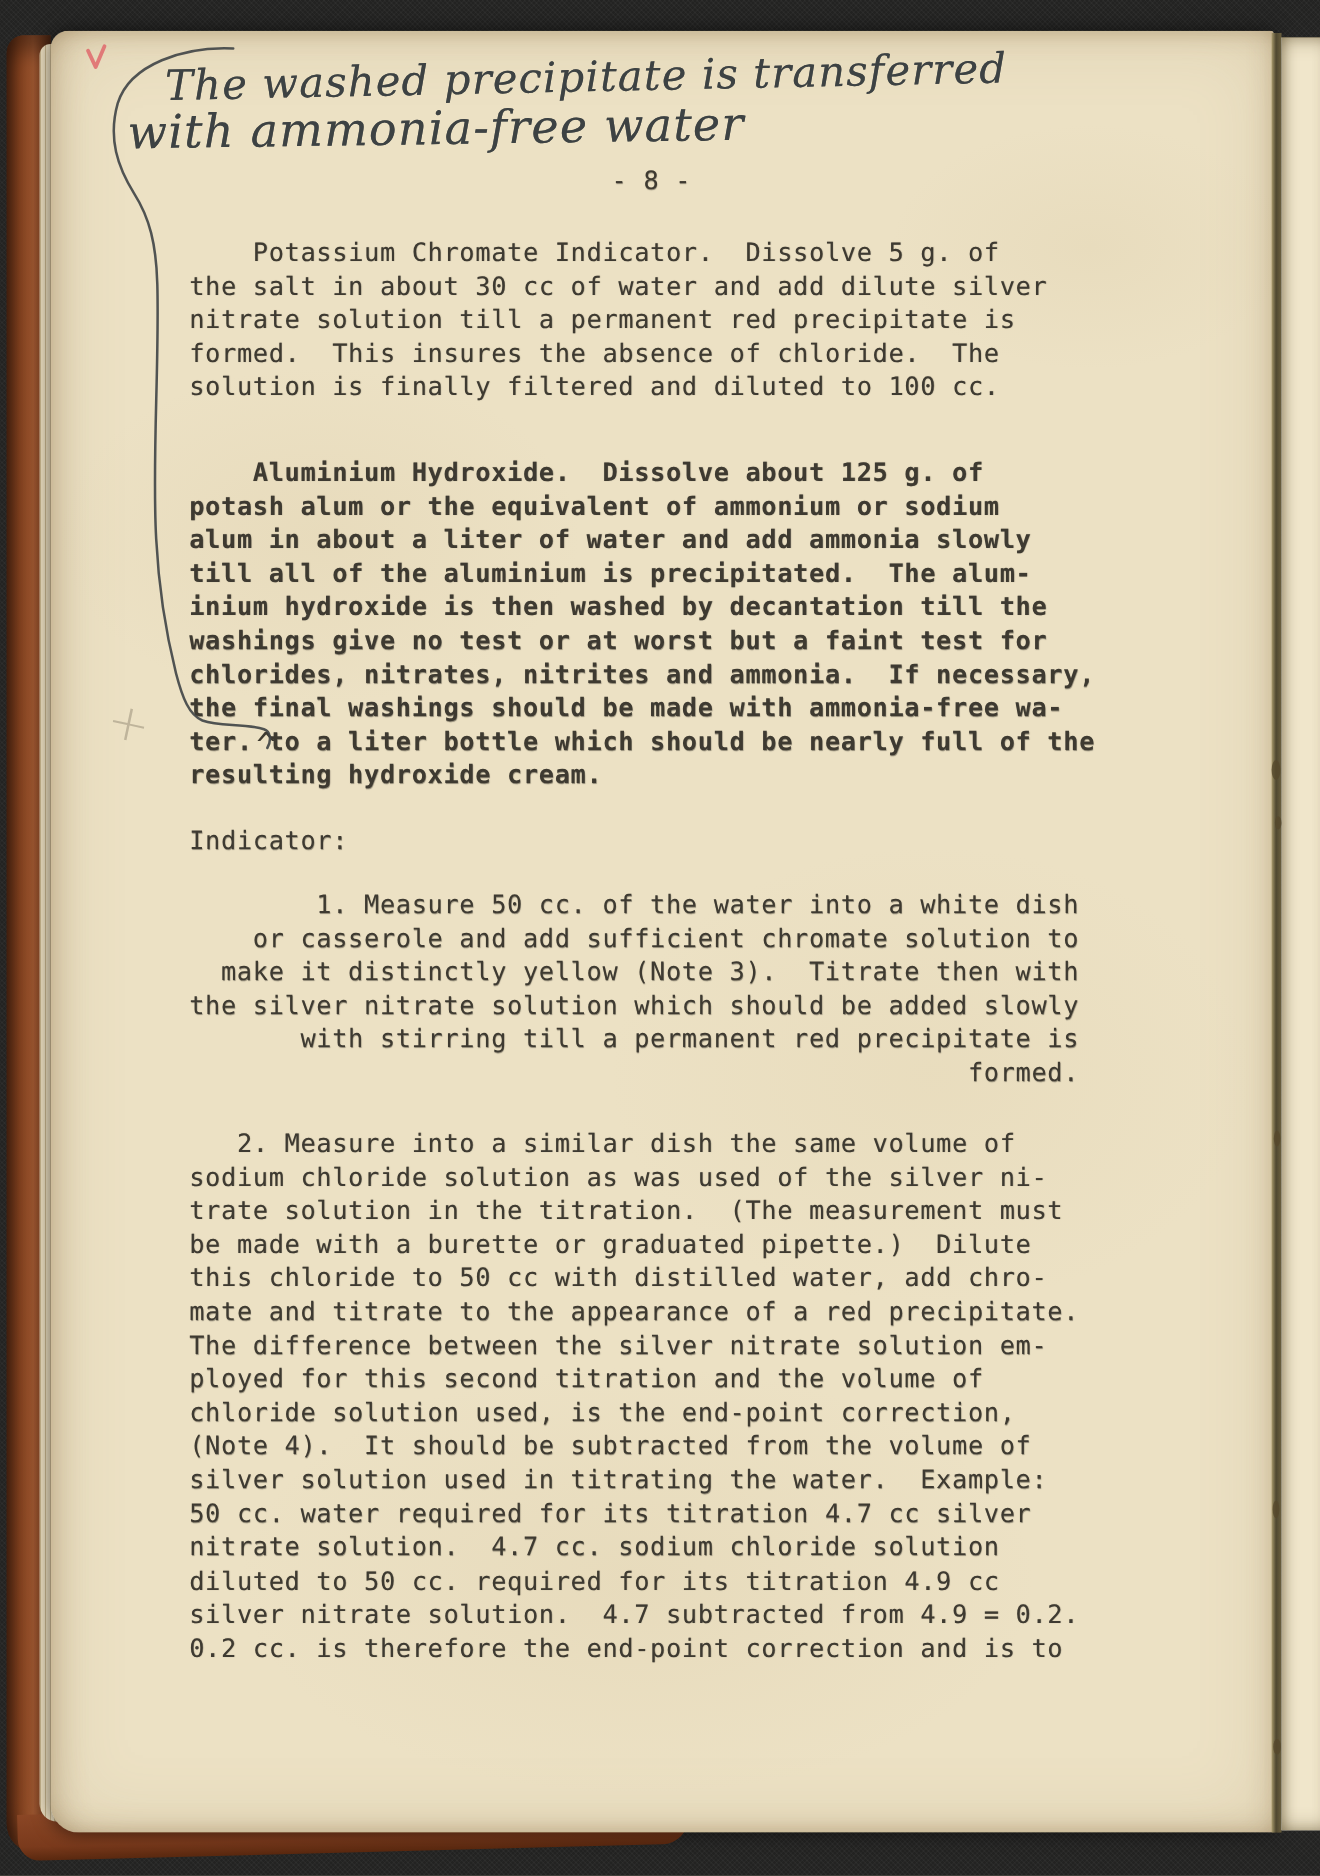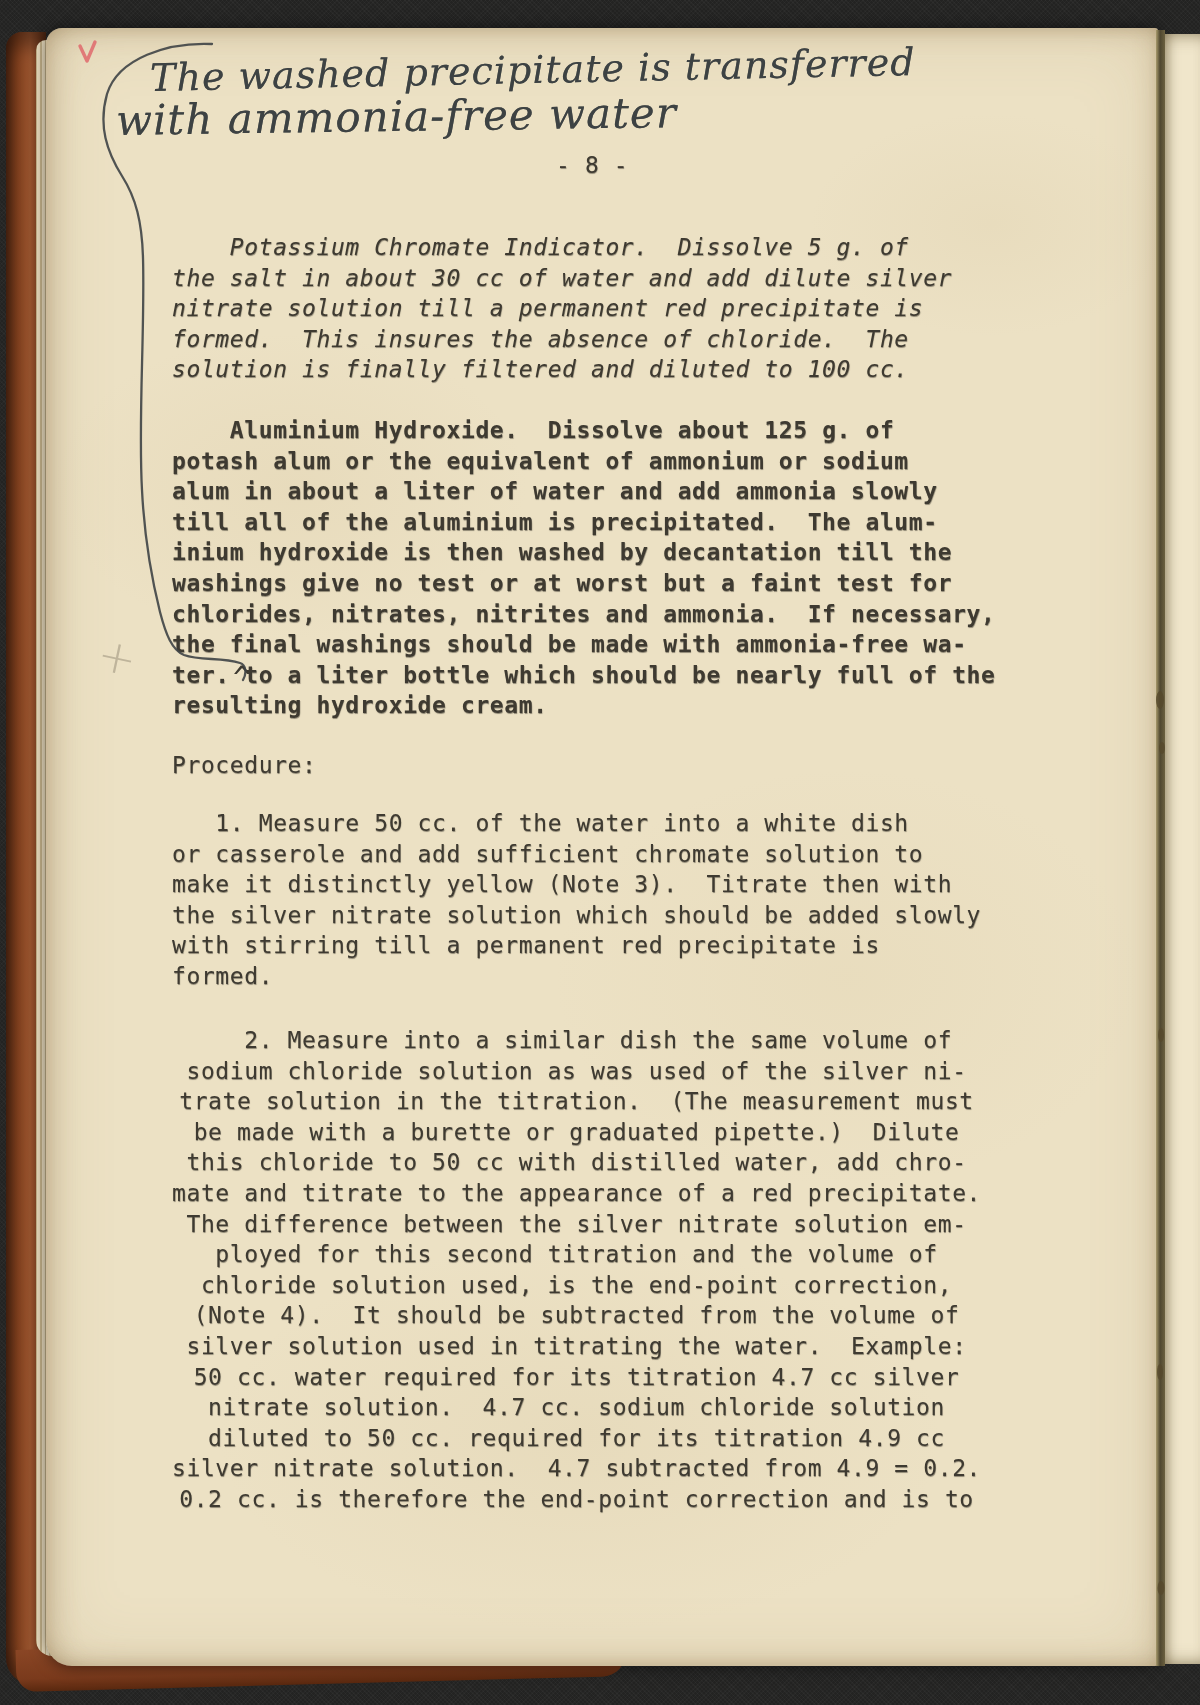--- a/index.html
+++ b/index.html
@@ -64,25 +64,25 @@
   .handwriting{
     position:absolute;z-index:6;
     font-family:"DejaVu Serif","Liberation Serif",serif;
     font-style:italic;color:#3d4243;
     text-shadow:0 0 0.6px rgba(61,66,67,.7);
     white-space:nowrap;
   }
   .hw-1{left:150px;top:48px;font-size:38px;transform:rotate(-1.2deg);letter-spacing:1px;}
   .hw-2{left:116px;top:92px;font-size:42px;transform:rotate(-0.8deg);letter-spacing:1px;}
   .page-number{left:556px;top:150px;}
-  .para-1{left:172px;top:232px;font-style:italic;}
+  .para-1{left:172px;top:215px;}
   .para-2{left:172px;top:415px;font-weight:bold;}
   .procedure-heading{left:172px;top:750px;}
-  .para-3{left:172px;top:808px;}
-  .para-4{left:172px;top:1025px;text-align:center;}
+  .para-3{left:172px;top:808px;text-align:right;}
+  .para-4{left:172px;top:1025px;}
   .caret-mark{
     position:absolute;left:233px;top:668px;z-index:7;
     color:#3e3a31;font-size:30px;line-height:20px;
     font-family:"DejaVu Sans Mono",monospace;
   }
   .plus-mark{
     position:absolute;left:98px;top:634px;z-index:7;
     color:#b4aa92;font-size:46px;line-height:46px;opacity:.8;
     transform:rotate(12deg);
     font-family:"DejaVu Sans","Liberation Sans",sans-serif;font-weight:300;
@@ -118,21 +118,21 @@
 potash alum or the equivalent of ammonium or sodium
 alum in about a liter of water and add ammonia slowly
 till all of the aluminium is precipitated.  The alum-
 inium hydroxide is then washed by decantation till the
 washings give no test or at worst but a faint test for
 chlorides, nitrates, nitrites and ammonia.  If necessary,
 the final washings should be made with ammonia-free wa-
 ter. to a liter bottle which should be nearly full of the
 resulting hydroxide cream.</div>
 
-  <div class="typed procedure-heading">Procedure:</div>
+  <div class="typed procedure-heading">Indicator:</div>
 
   <div class="typed para-3">   1. Measure 50 cc. of the water into a white dish
 or casserole and add sufficient chromate solution to
 make it distinctly yellow (Note 3).  Titrate then with
 the silver nitrate solution which should be added slowly
 with stirring till a permanent red precipitate is
 formed.</div>
 
   <div class="typed para-4">   2. Measure into a similar dish the same volume of
 sodium chloride solution as was used of the silver ni-

